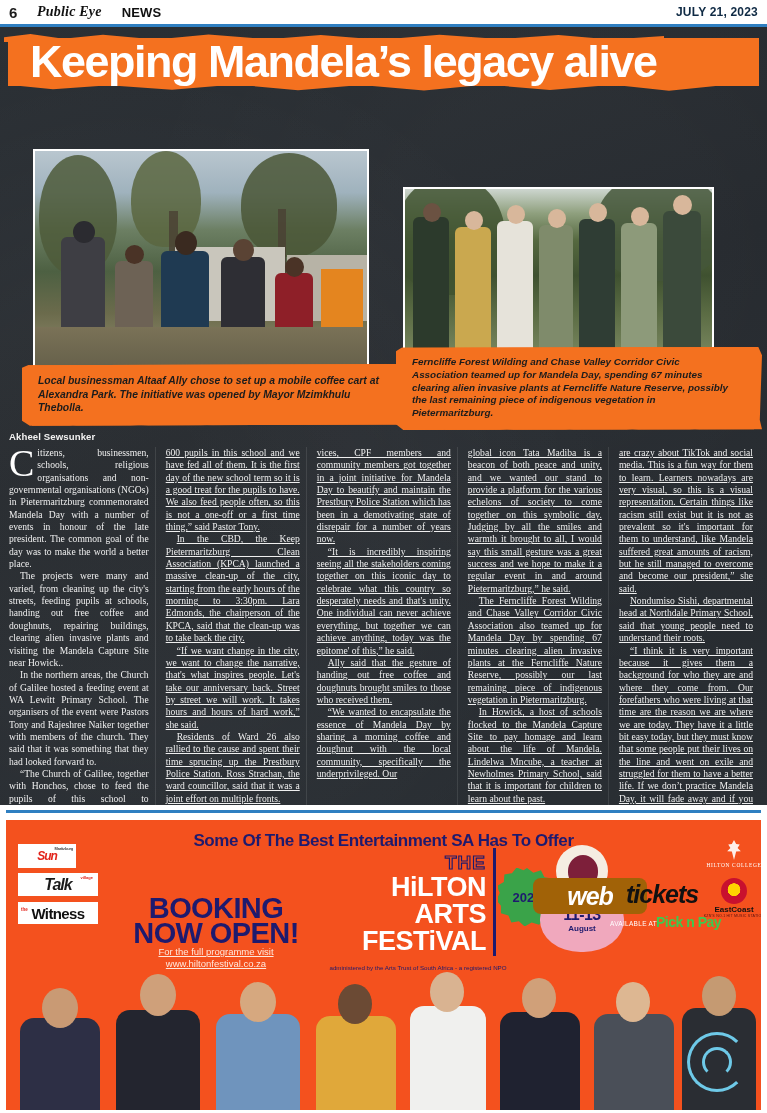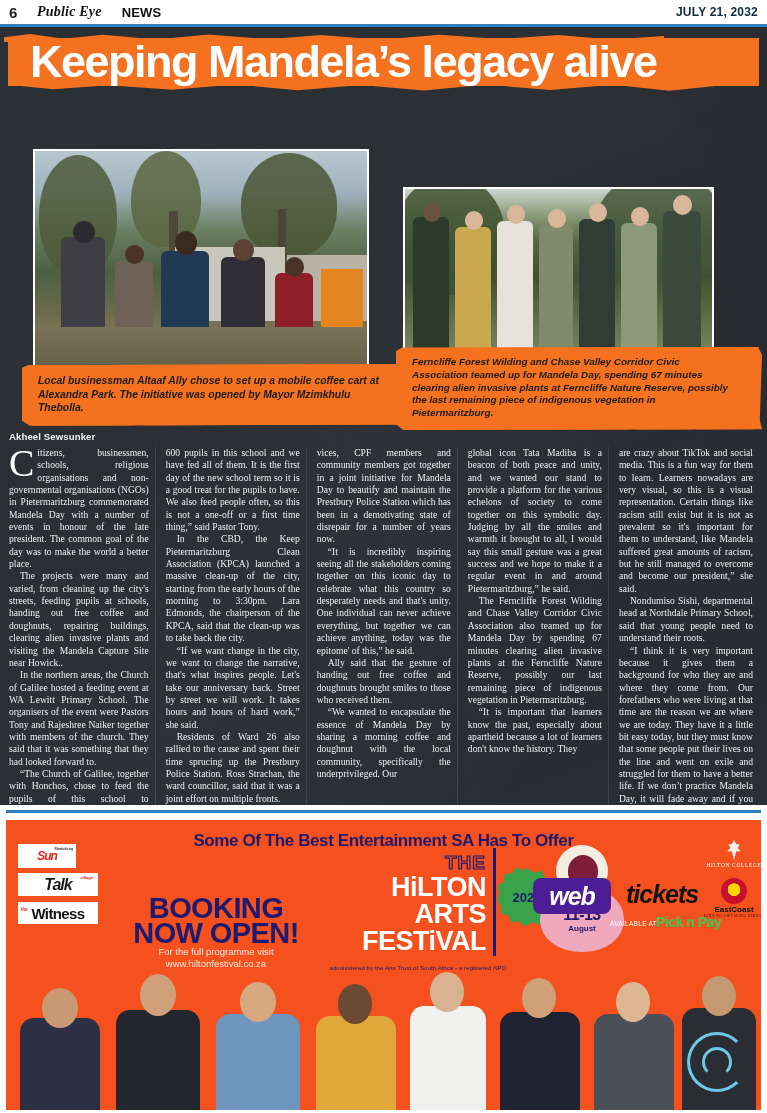--- a/index.html
+++ b/index.html
@@ -127,21 +127,21 @@
     position:absolute;left:9px;top:420px;width:750px;height:385px;
     display:flex;gap:0;
   }
   .col{
     width:150px;padding-right:6px;
     color:#efefef;font-size:9.6px;line-height:12.35px;
     text-align:justify;
     font-family:"Liberation Serif", serif;
     overflow:hidden;
   }
-  .col + .col{border-left:1px solid rgba(255,255,255,0.10);padding-left:10px;width:144px;}
+  .col + .col{border-left:1px solid rgba(255,255,255,0.10);padding-left:10px;width:144px;text-decoration:underline;}
   .col p{margin:0;text-indent:11px;}
   .col p.first{text-indent:0;}
   .dropcap::first-letter{
     float:left;font-size:38px;line-height:31px;padding:1px 3px 0 0;
     font-family:"Liberation Serif", serif;font-weight:normal;color:#ffffff;
   }
 
   
   .adwrap{
     position:absolute;left:0;top:810px;width:767px;height:303px;background:#fff;
@@ -170,21 +170,21 @@
   .lg-witness .t{color:#111;font-size:15px;letter-spacing:-0.6px;}
   .lg-witness .k{position:absolute;left:3px;top:5px;font-size:4.5px;color:#e2231a;}
 
   .booking{
     position:absolute;left:105px;top:76px;width:210px;text-align:center;
     font-family:"Liberation Sans", sans-serif;font-weight:bold;
     color:#1e1a6e;font-size:29px;line-height:25px;letter-spacing:-0.6px;
   }
   .bk-sub{
     position:absolute;left:90px;top:126px;width:240px;text-align:center;
-    font-family:"Liberation Sans", sans-serif;font-size:9.5px;color:#ffe7dc;line-height:12px;
+    font-family:"Liberation Sans", sans-serif;font-size:9.5px;color:#ffe7dc;line-height:12px;text-decoration:underline;
   }
 
   .haf{position:absolute;left:330px;top:32px;width:150px;}
   .haf-the{
     font-family:"Liberation Sans", sans-serif;font-weight:bold;font-size:19px;
     color:#f4511e;-webkit-text-stroke:1.2px #1e1a6e;letter-spacing:1px;text-align:right;
   }
   .haf-main{
     font-family:"Liberation Sans", sans-serif;font-weight:bold;
     font-size:27px;line-height:27px;color:#ffffff;text-align:right;letter-spacing:-0.5px;
@@ -213,21 +213,21 @@
     position:absolute;left:534px;top:66px;width:84px;height:66px;border-radius:50% 50% 48% 48%;
     background:#f0a8bd;
     display:flex;flex-direction:column;align-items:center;justify-content:center;
     font-family:"Liberation Sans", sans-serif;color:#1e1a6e;
   }
   .pb-d{font-weight:bold;font-size:16px;letter-spacing:-0.5px;}
   .pb-m{font-weight:bold;font-size:8px;}
 
   .wt{position:absolute;left:527px;top:58px;width:175px;height:40px;}
   .wt-web{
-    position:absolute;left:0;top:0;width:78px;height:36px;background:#4c1d95;border-radius:8px;
+    position:absolute;left:0;top:0;width:114px;height:36px;background:#a16207;border-radius:8px;
     display:flex;align-items:center;justify-content:center;
     font-family:"Liberation Sans", sans-serif;font-style:italic;font-weight:bold;
     font-size:25px;color:#ffffff;letter-spacing:-1px;
   }
   .wt-tickets{
     position:absolute;left:93px;top:2px;
     font-family:"Liberation Sans", sans-serif;font-style:italic;font-weight:bold;
     font-size:25px;color:#111;letter-spacing:-1px;
   }
   .wt-avail{
@@ -279,21 +279,21 @@
 </style>
 </head>
 <body>
 
 <div class="page">
 
   <div class="masthead">
     <span class="mh-page">6</span>
     <span class="mh-pub">Public Eye</span>
     <span class="mh-sec">NEWS</span>
-    <span class="mh-date">JULY 21, 2032</span>
+    <span class="mh-date">JULY 21, 2023</span>
   </div>
   <div class="mh-rule"></div>
 
   <div class="darkwrap">
 
     <div class="headline-band">
       <div class="hl-brush"></div>
       <div class="hl-text">Keeping Mandela’s legacy alive</div>
     </div>
 
@@ -366,20 +366,21 @@
       </div>
       <div class="col">
         <p class="first">vices, CPF members and community members got together in a joint initiative for Mandela Day to beautify and maintain the Prestbury Police Station which has been in a demotivating state of disrepair for a number of years now.</p>
         <p>“It is incredibly inspiring seeing all the stakeholders coming together on this iconic day to celebrate what this country so desperately needs and that's unity. One individual can never achieve everything, but together we can achieve anything, today was the epitome' of this,” he said.</p>
         <p>Ally said that the gesture of handing out free coffee and doughnuts brought smiles to those who received them.</p>
         <p>“We wanted to encapsulate the essence of Mandela Day by sharing a morning coffee and doughnut with the local community, specifically the underprivileged. Our</p>
       </div>
       <div class="col">
         <p class="first">global icon Tata Madiba is a beacon of both peace and unity, and we wanted our stand to provide a platform for the various echelons of society to come together on this symbolic day. Judging by all the smiles and warmth it brought to all, I would say this small gesture was a great success and we hope to make it a regular event in and around Pietermaritzburg,” he said.</p>
         <p>The Ferncliffe Forest Wilding and Chase Valley Corridor Civic Association also teamed up for Mandela Day by spending 67 minutes clearing alien invasive plants at the Ferncliffe Nature Reserve, possibly our last remaining piece of indigenous vegetation in Pietermaritzburg.</p>
+        <p>In Howick, a host of schools flocked to the Mandela Capture Site to pay homage and learn about the life of Mandela. Lindelwa Mncube, a teacher at Newholmes Primary School, said that it is important for children to learn about the past.</p>
         <p>“It is important that learners know the past, especially about apartheid because a lot of learners don't know the history. They</p>
       </div>
       <div class="col">
         <p class="first">are crazy about TikTok and social media. This is a fun way for them to learn. Learners nowadays are very visual, so this is a visual representation. Certain things like racism still exist but it is not as prevalent so it's important for them to understand, like Mandela suffered great amounts of racism, but he still managed to overcome and become our president,” she said.</p>
         <p>Nondumiso Sishi, departmental head at Northdale Primary School, said that young people need to understand their roots.</p>
         <p>“I think it is very important because it gives them a background for who they are and where they come from. Our forefathers who were living at that time are the reason we are where we are today. They have it a little bit easy today, but they must know that some people put their lives on the line and went on exile and struggled for them to have a better life. If we don’t practice Mandela Day, it will fade away and if you don’t know where you come from, you won’t know who you are,” she said.</p>
       </div>
     </div>
   </div>
 

